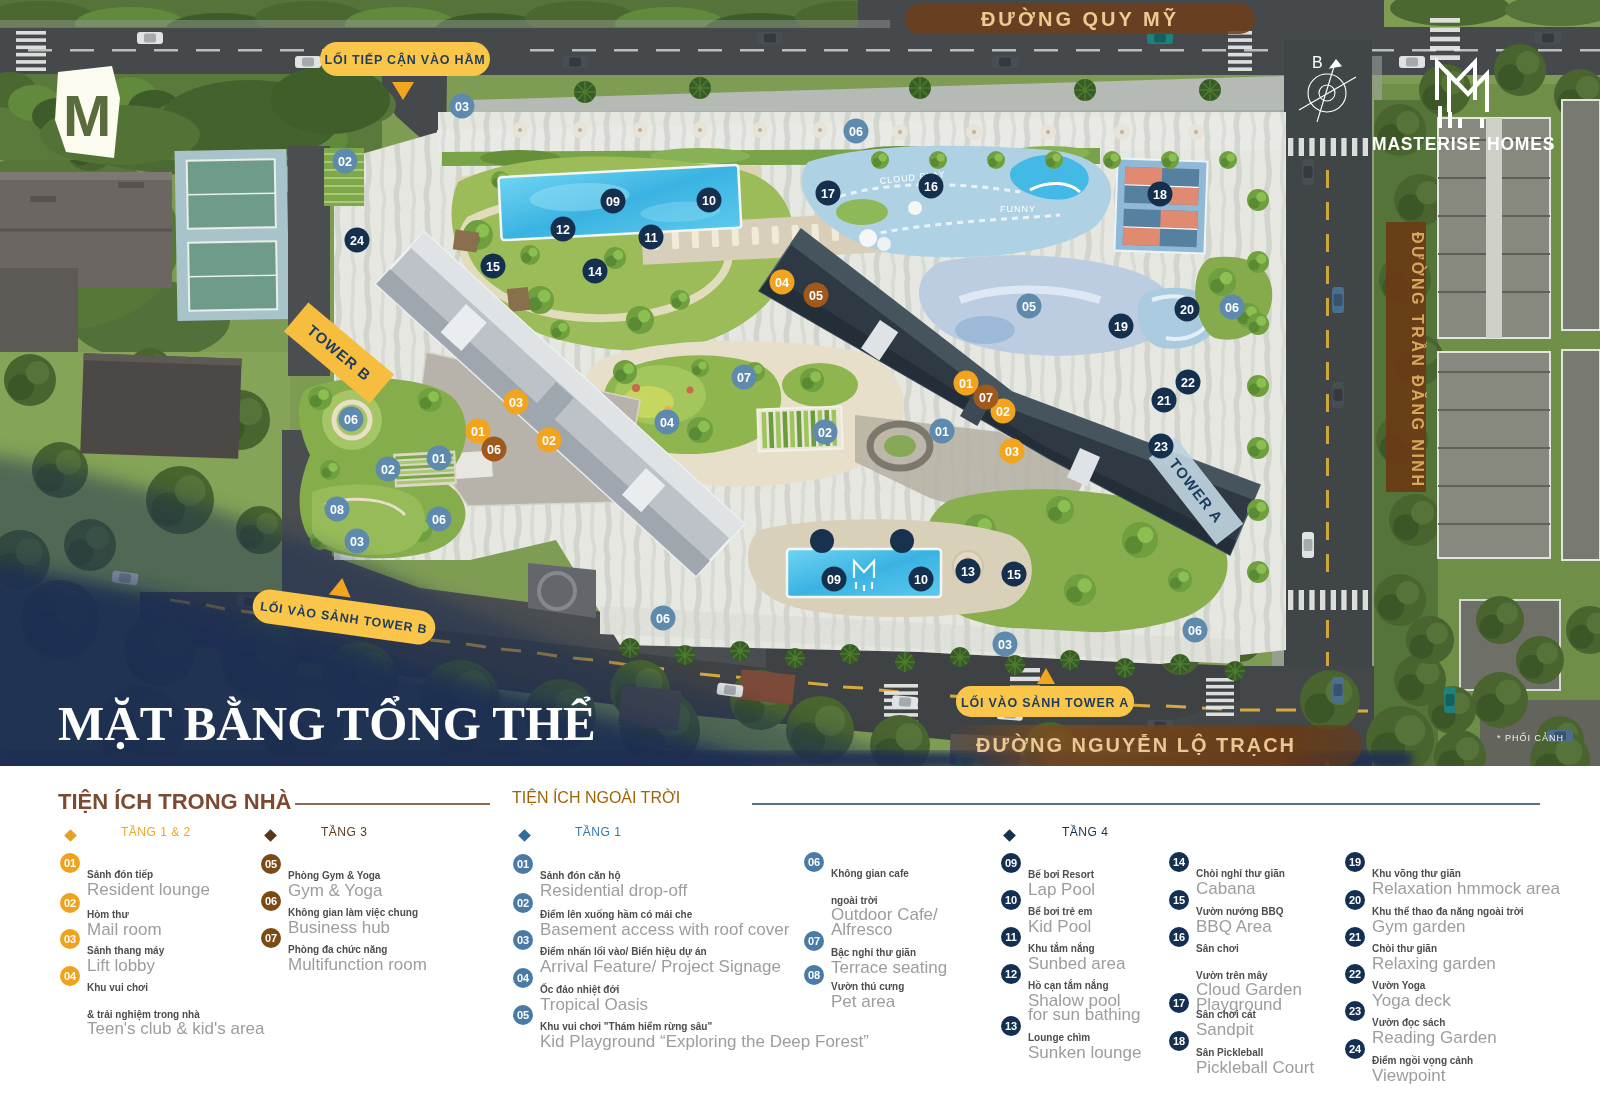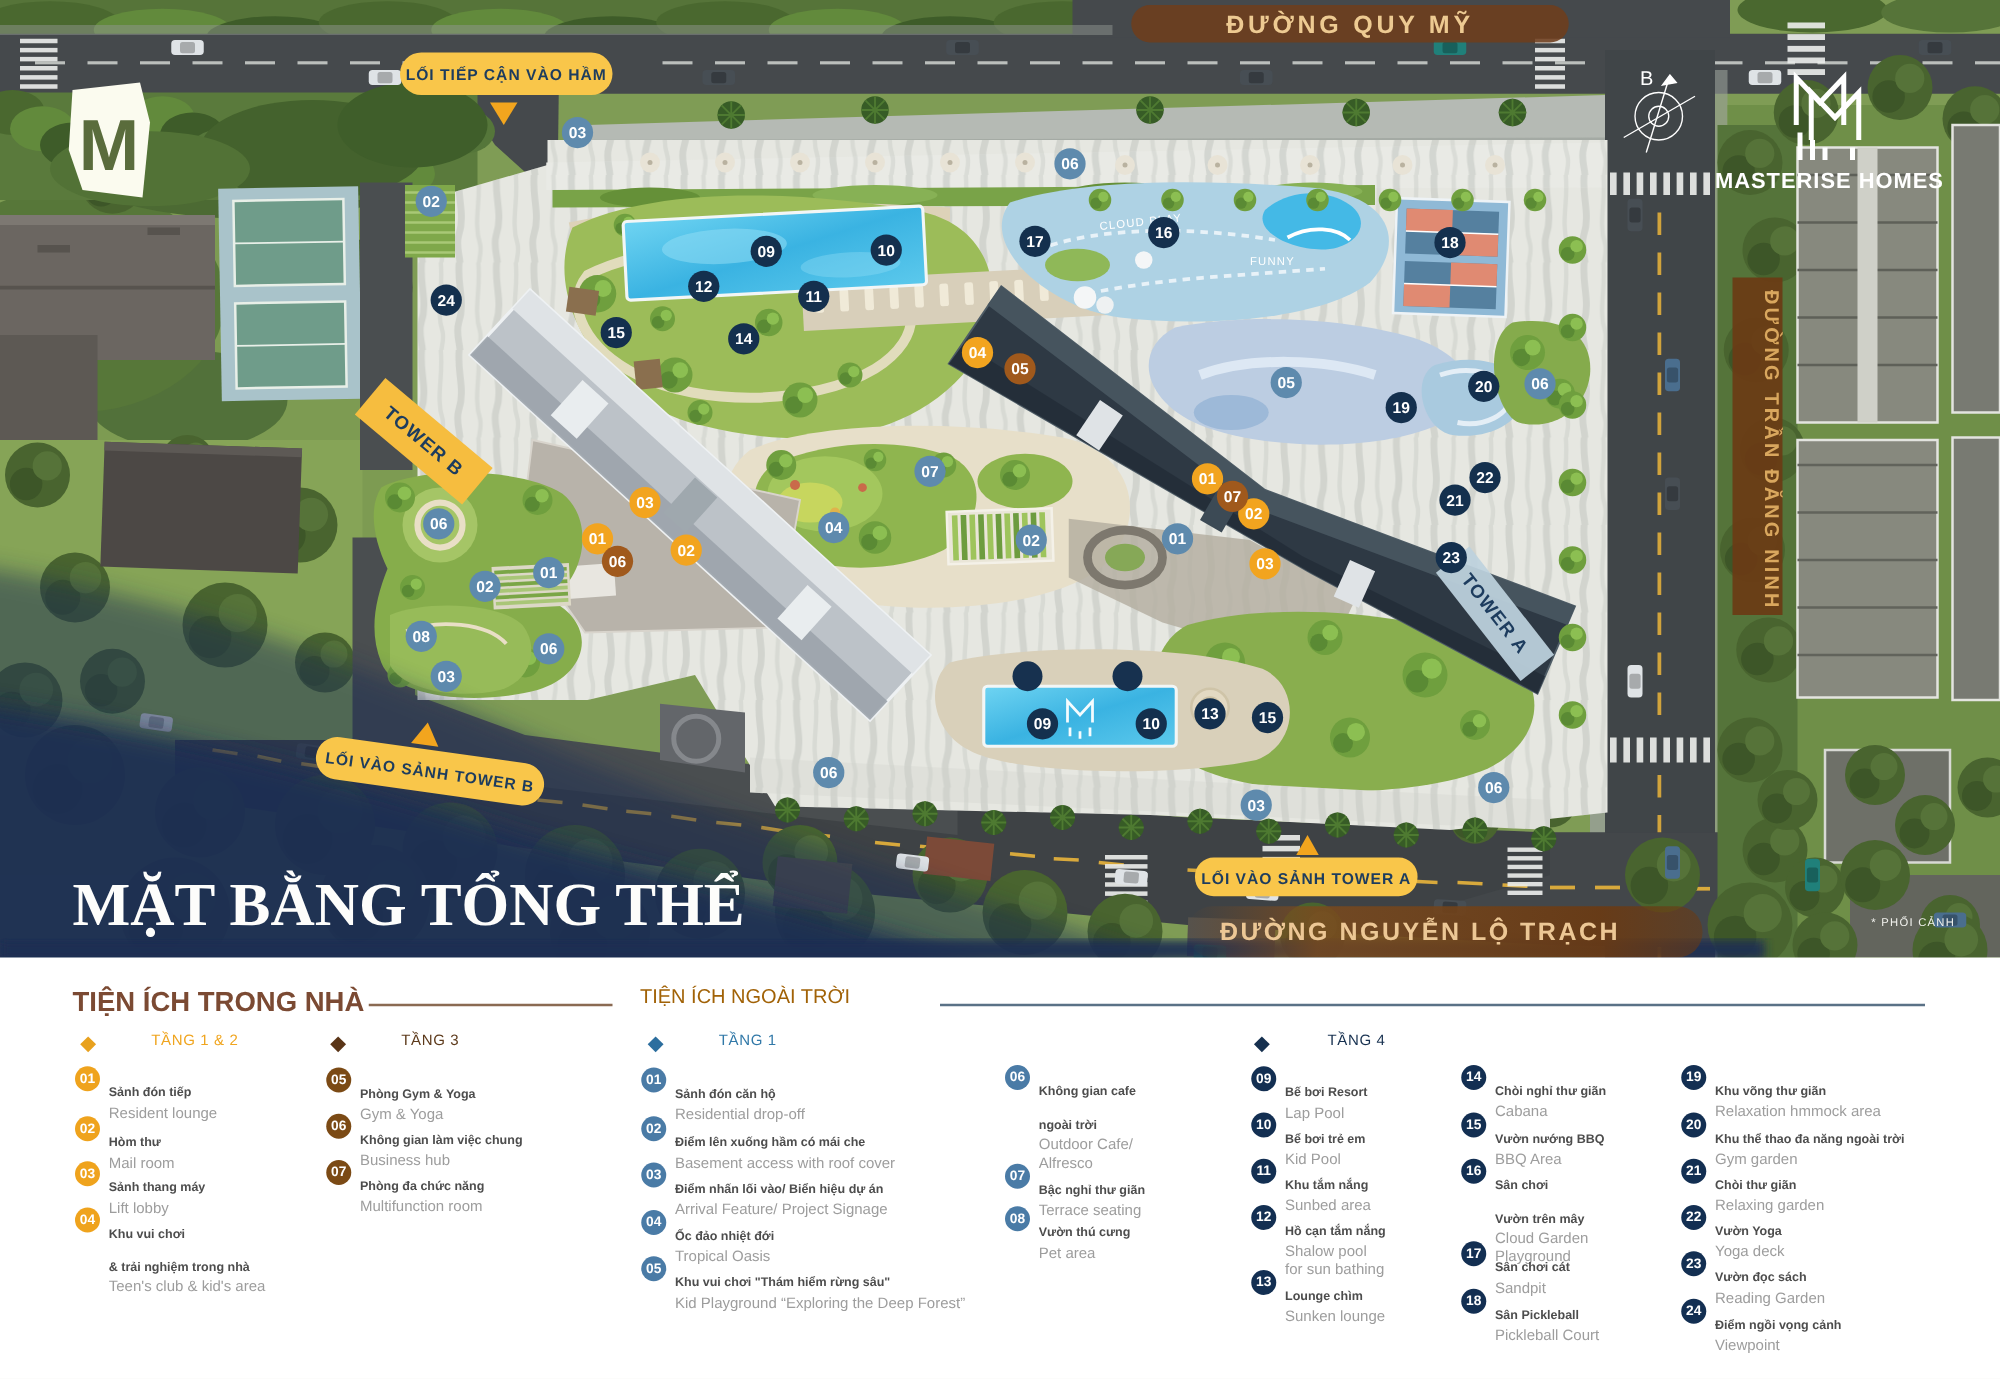--- a/index.html
+++ b/index.html
@@ -1,19 +1,19 @@
 <!DOCTYPE html>
 <html><head><meta charset="utf-8">
 <style>
 html,body{margin:0;padding:0;background:#fff;width:1600px;height:1103px;overflow:hidden;
 font-family:"Liberation Sans", sans-serif;}
 #page{position:relative;width:1600px;height:1103px;}
 .abs{position:absolute;}
 .nm{font-weight:bold;color:#4d4d4d;font-size:10px;line-height:14.5px;white-space:nowrap;margin-top:12px;}
-.sb{color:#9d9d9d;font-size:12px;line-height:14.5px;white-space:nowrap;}
+.sb{color:#9d9d9d;font-size:17px;line-height:14.5px;white-space:nowrap;}
 .cir{position:absolute;width:20px;height:20px;border-radius:50%;color:#fff;font-size:11px;font-weight:bold;
 display:flex;align-items:center;justify-content:center;}
 .gh{font-size:12px;font-weight:normal;letter-spacing:0.5px;white-space:nowrap;margin-left:32px;}
 .dia{position:absolute;width:9px;height:9px;transform:rotate(45deg);}
 </style></head><body>
 <div id="page">
 
 <svg class="abs" style="left:0;top:0" width="1600" height="768" viewBox="0 0 1600 768" font-family="Liberation Sans, sans-serif">
 <defs>
 <linearGradient id="poolg" x1="0" y1="0" x2="1" y2="1">

